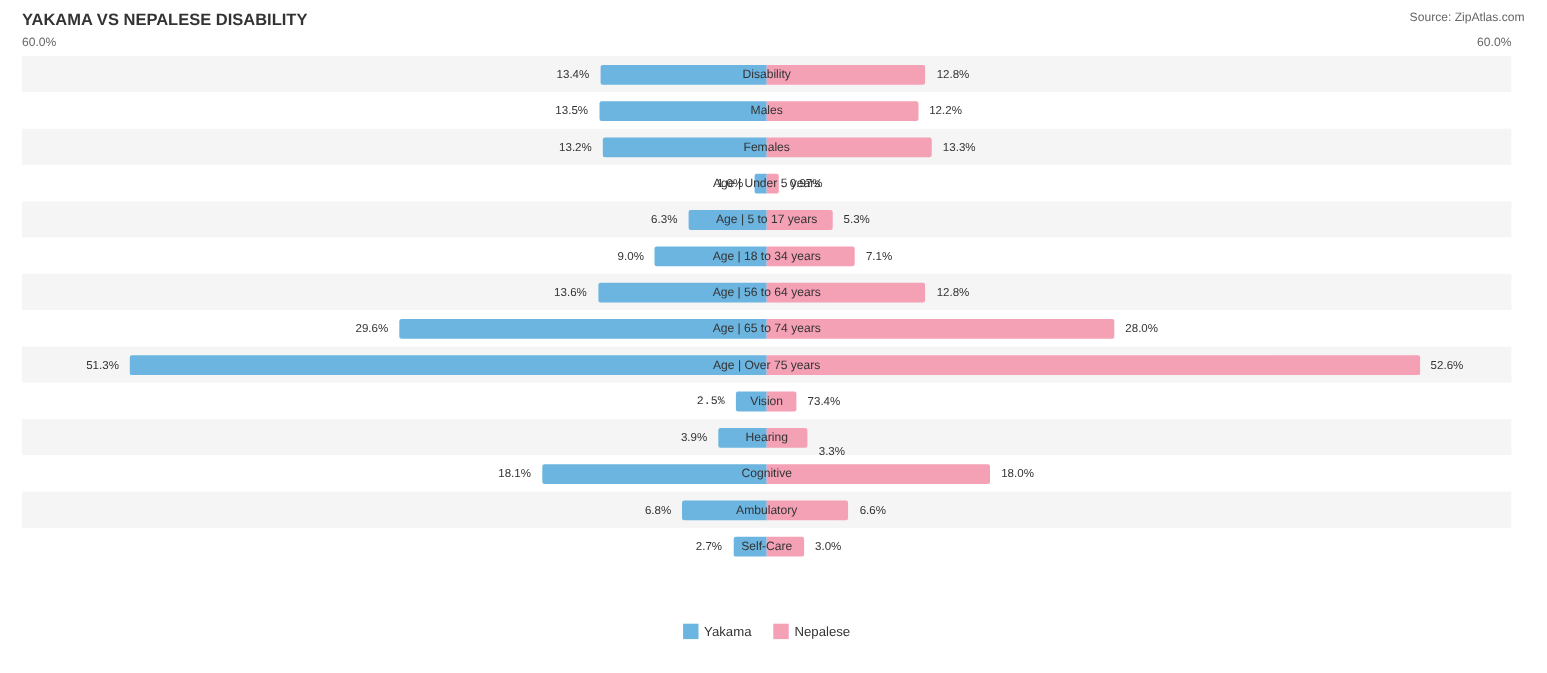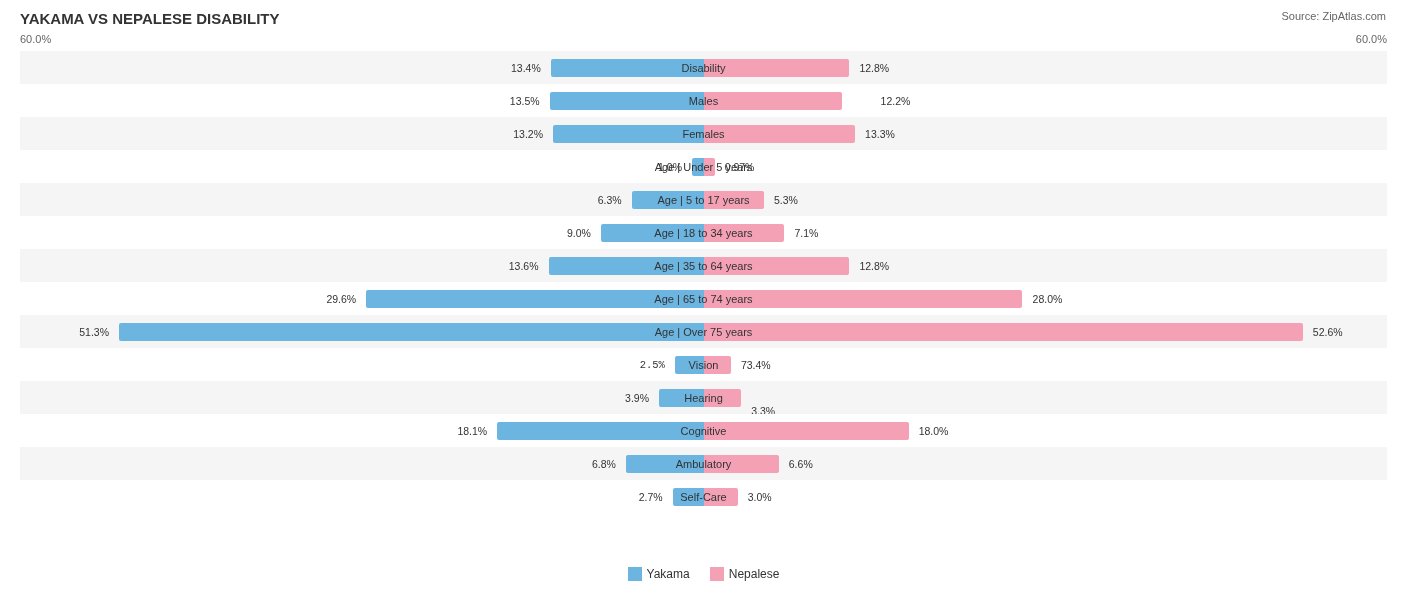--- a/index.html
+++ b/index.html
@@ -6,21 +6,21 @@
     body {
       font-family: Arial, sans-serif;
       background: #fff;
       width: 1406px;
       height: 612px;
       overflow: hidden;
     }
     .chart-container {
       width: 1406px;
       height: 612px;
-      padding: 10px 19px 30px 20px;
+      padding: 10px 32px 30px 20px;
       position: relative;
     }
     .chart-title {
       font-size: 15px;
       font-weight: bold;
       color: #333;
       margin-bottom: 6px;
       text-transform: uppercase;
     }
     .source {
@@ -150,21 +150,21 @@
       <span class="center-label">Disability</span>
       <span class="right-value" style="left:60.96666666666667%; position:absolute; font-size:10.5px; color:#333; white-space:nowrap;">12.8%</span>
     </div>
   </div>
       <div class="row">
     <div class="bar-section" style="position:relative;width:100%;height:100%;">
       <div class="left-bar" style="width:11.25%;"></div>
       <div class="right-bar" style="width:10.166666666666666%;"></div>
       <span class="left-value" style="right:61.55%; position:absolute; font-size:10.5px; color:#333; white-space:nowrap;">13.5%</span>
       <span class="center-label">Males</span>
-      <span class="right-value" style="left:60.46666666666666%; position:absolute; font-size:10.5px; color:#333; white-space:nowrap;margin-left:28px;">12.2%</span>
+      <span class="right-value" style="left:60.46666666666666%; position:absolute; font-size:10.5px; color:#333; white-space:nowrap;">12.2%</span>
     </div>
   </div>
       <div class="row">
     <div class="bar-section" style="position:relative;width:100%;height:100%;">
       <div class="left-bar" style="width:11%;"></div>
       <div class="right-bar" style="width:11.083333333333334%;"></div>
       <span class="left-value" style="right:61.3%; position:absolute; font-size:10.5px; color:#333; white-space:nowrap;">13.2%</span>
       <span class="center-label">Females</span>
       <span class="right-value" style="left:61.38333333333333%; position:absolute; font-size:10.5px; color:#333; white-space:nowrap;">13.3%</span>
     </div>
@@ -194,21 +194,21 @@
       <span class="left-value" style="right:57.8%; position:absolute; font-size:10.5px; color:#333; white-space:nowrap;">9.0%</span>
       <span class="center-label">Age | 18 to 34 years</span>
       <span class="right-value" style="left:56.21666666666666%; position:absolute; font-size:10.5px; color:#333; white-space:nowrap;">7.1%</span>
     </div>
   </div>
       <div class="row">
     <div class="bar-section" style="position:relative;width:100%;height:100%;">
       <div class="left-bar" style="width:11.333333333333332%;"></div>
       <div class="right-bar" style="width:10.666666666666668%;"></div>
       <span class="left-value" style="right:61.633333333333326%; position:absolute; font-size:10.5px; color:#333; white-space:nowrap;">13.6%</span>
-      <span class="center-label">Age | 35 to 64 years</span>
+      <span class="center-label">Age | 56 to 64 years</span>
       <span class="right-value" style="left:60.96666666666667%; position:absolute; font-size:10.5px; color:#333; white-space:nowrap;">12.8%</span>
     </div>
   </div>
       <div class="row">
     <div class="bar-section" style="position:relative;width:100%;height:100%;">
       <div class="left-bar" style="width:24.666666666666668%;"></div>
       <div class="right-bar" style="width:23.333333333333332%;"></div>
       <span class="left-value" style="right:74.96666666666667%; position:absolute; font-size:10.5px; color:#333; white-space:nowrap;">29.6%</span>
       <span class="center-label">Age | 65 to 74 years</span>
       <span class="right-value" style="left:73.63333333333333%; position:absolute; font-size:10.5px; color:#333; white-space:nowrap;">28.0%</span>

